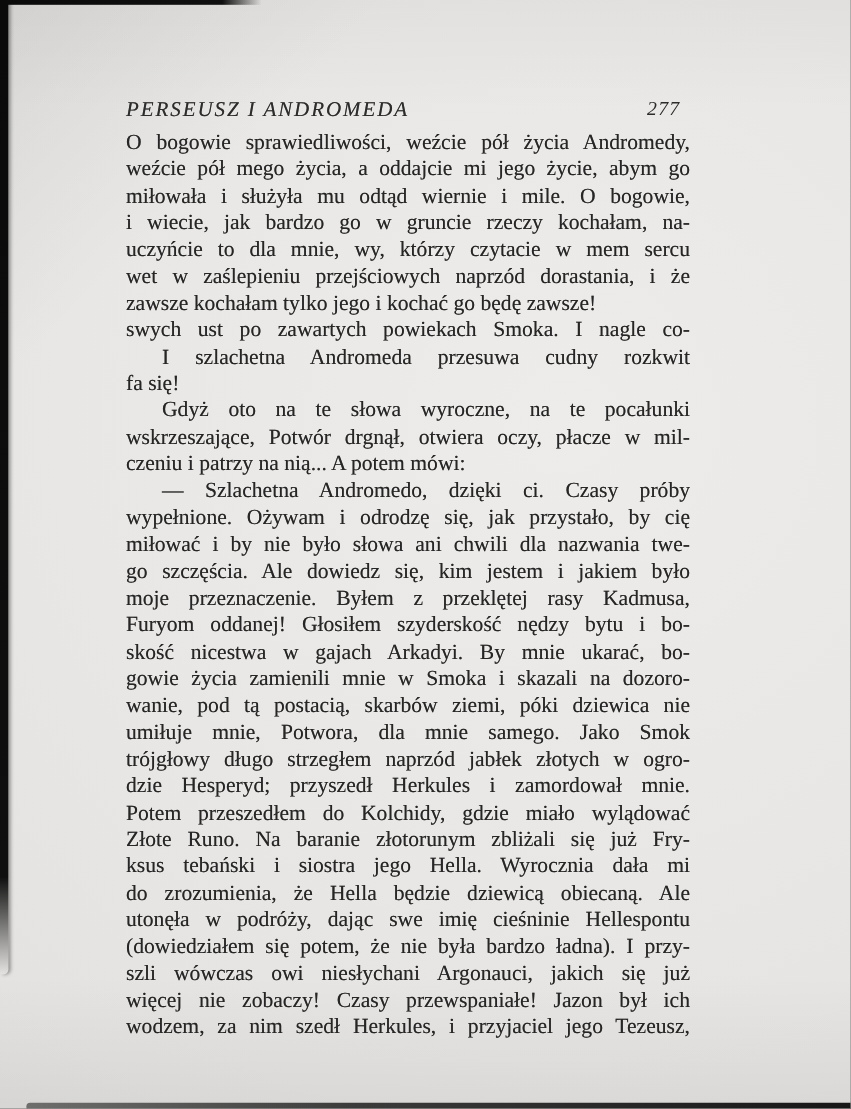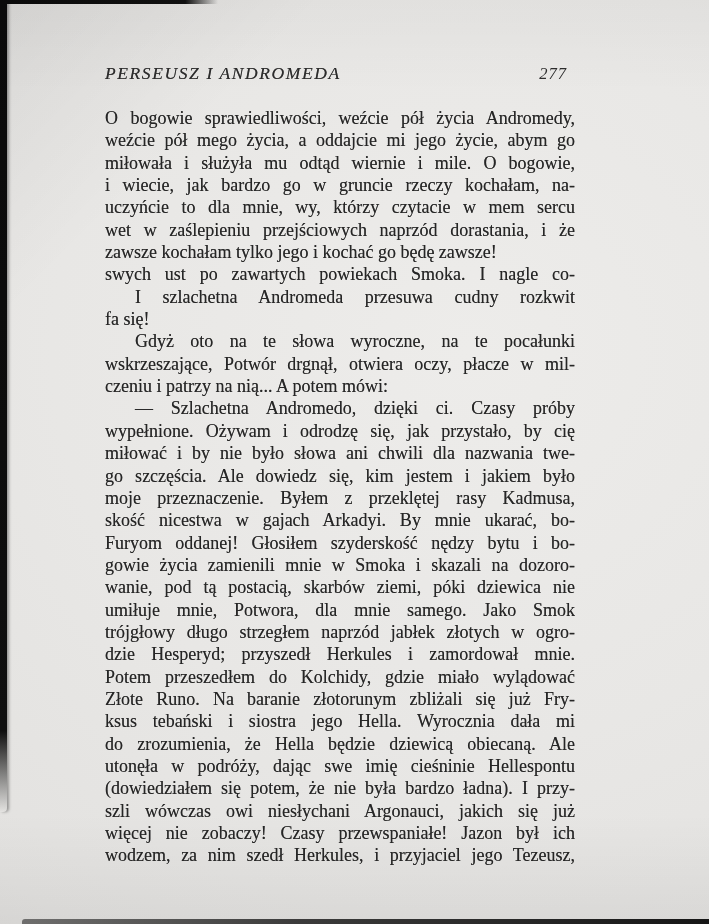--- a/index.html
+++ b/index.html
@@ -30,22 +30,22 @@
     background: linear-gradient(to right, #0a0a0a 0%, #101010 85%, rgba(16,16,16,0) 100%);
   }
   #edge-bottom {
     left: 22px; bottom: 0; right: 0; height: 5px;
     background: linear-gradient(to right, rgba(25,25,25,0.55) 0%, rgba(20,20,20,0.8) 40%, #161616 100%);
     border-radius: 3px 0 0 0;
   }
 
   #page-header {
     position: absolute;
-    left: 105px; top: 63px; width: 470px;
-    display: flex; justify-content: space-between; align-items: center;
+    left: 105px; top: 81px; width: 470px;
+    display: flex; justify-content: space-between; align-items: flex-start;
   }
   #book-title {
     font-style: italic;
     font-size: 17.5px;
     letter-spacing: 1.6px;
     color: #2c2c2c;
     text-shadow: 0 0 0.4px rgba(40,40,40,0.6);
   }
   #page-number {
     font-style: italic;
@@ -92,22 +92,22 @@
       <div class="line indent">I szlachetna Andromeda przesuwa cudny rozkwit</div>
       <div class="line end">fa się!</div>
       <div class="line indent">Gdyż oto na te słowa wyroczne, na te pocałunki</div>
       <div class="line">wskrzeszające, Potwór drgnął, otwiera oczy, płacze w mil-</div>
       <div class="line end">czeniu i patrzy na nią...  A potem mówi:</div>
       <div class="line indent">— Szlachetna Andromedo, dzięki ci.  Czasy próby</div>
       <div class="line">wypełnione.  Ożywam i odrodzę się, jak przystało, by cię</div>
       <div class="line">miłować i by nie było słowa ani chwili dla nazwania twe-</div>
       <div class="line">go szczęścia.  Ale dowiedz się, kim jestem i jakiem było</div>
       <div class="line">moje przeznaczenie.  Byłem z przeklętej rasy Kadmusa,</div>
+      <div class="line">Furyom oddanej!  Głosiłem szyderskość nędzy bytu i bo-</div>
       <div class="line">skość nicestwa w gajach Arkadyi.  By mnie ukarać, bo-</div>
-      <div class="line">Furyom oddanej!  Głosiłem szyderskość nędzy bytu i bo-</div>
       <div class="line">gowie życia zamienili mnie w Smoka i skazali na dozoro-</div>
       <div class="line">wanie, pod tą postacią, skarbów ziemi, póki dziewica nie</div>
       <div class="line">umiłuje mnie, Potwora, dla mnie samego.  Jako Smok</div>
       <div class="line">trójgłowy długo strzegłem naprzód jabłek złotych w ogro-</div>
       <div class="line">dzie Hesperyd; przyszedł Herkules i zamordował mnie.</div>
       <div class="line">Potem przeszedłem do Kolchidy, gdzie miało wylądować</div>
       <div class="line">Złote Runo.  Na baranie złotorunym zbliżali się już Fry-</div>
       <div class="line">ksus tebański i siostra jego Hella.  Wyrocznia dała mi</div>
       <div class="line">do zrozumienia, że Hella będzie dziewicą obiecaną.  Ale</div>
       <div class="line">utonęła w podróży, dając swe imię cieśninie Hellespontu</div>

